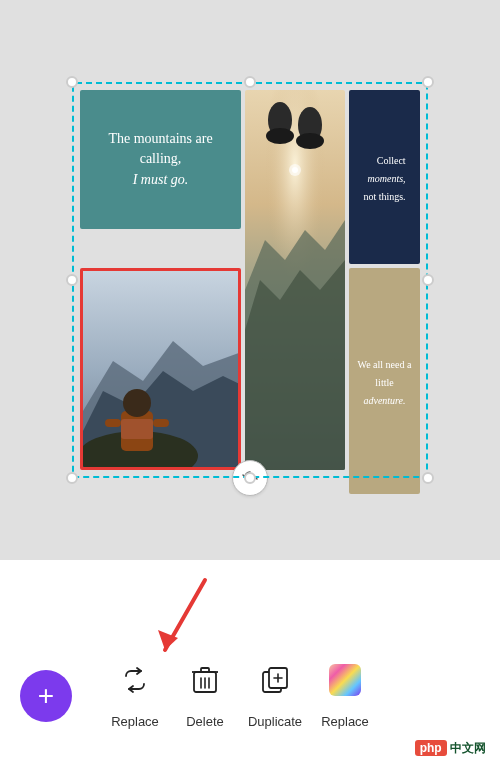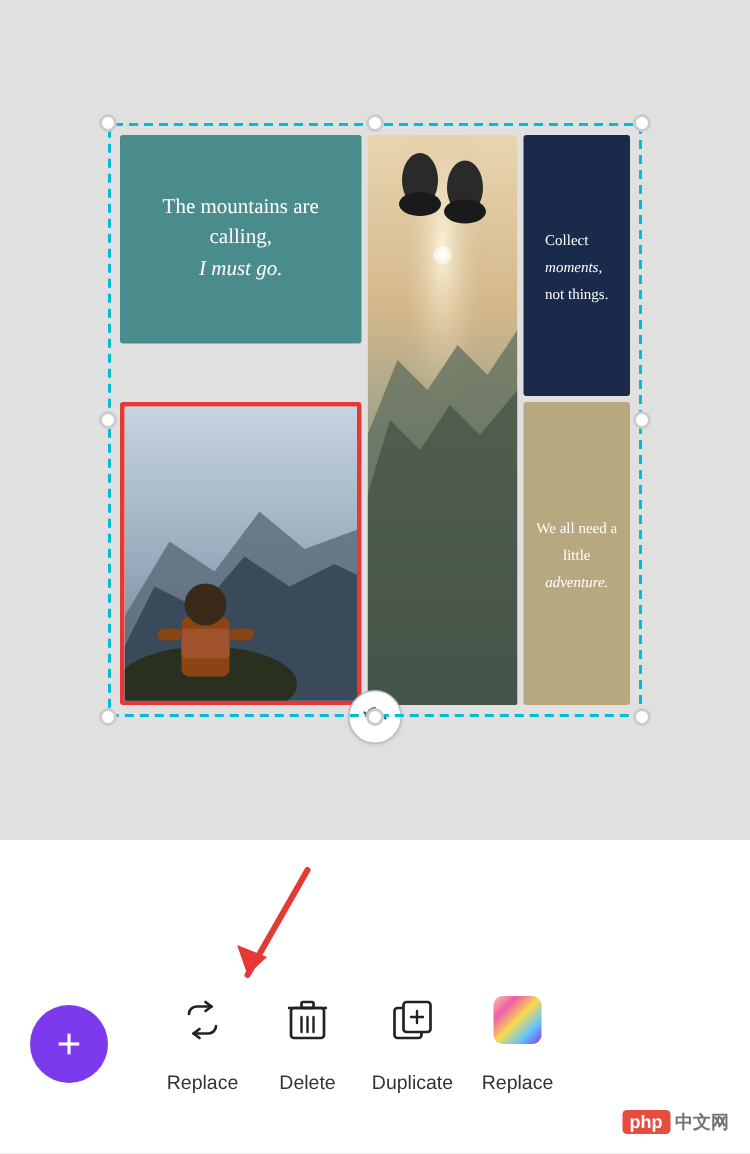--- a/index.html
+++ b/index.html
@@ -177,21 +177,21 @@
       font-weight: bold;
     }
     .watermark .php {
       background: #e74c3c;
       color: white;
       padding: 1px 5px;
       border-radius: 3px;
       margin-top: 35px;
     }
     .watermark .site {
-      color: #737373;
+      color: #14532d;
     }
 
     
     .collage-grid-abs {
       width: 340px;
       height: 380px;
       position: relative;
     }
     .cell-abs {
       position: absolute;
@@ -252,21 +252,21 @@
 
           <ellipse cx="35" cy="46" rx="14" ry="8" fill="#1a1a1a"></ellipse>
           <ellipse cx="65" cy="51" rx="14" ry="8" fill="#1a1a1a"></ellipse>
 
           <circle cx="50" cy="80" r="6" fill="white" opacity="0.6"></circle>
           <circle cx="50" cy="80" r="3" fill="white" opacity="0.9"></circle>
         </svg>
       </div>
 
       <div class="cell-abs" style="left:269px; top:0; width:71px; height:174px; background:#1a2a4a; display:flex; align-items:center; justify-content:center;">
-        <div style="text-align:left; color:white; padding:6px;">
+        <div style="text-align:right; color:white; padding:6px;">
           <span style="font-size:10px; line-height:1.5; font-family:Georgia,serif;">Collect<br><em>moments,</em><br>not things.</span>
         </div>
       </div>
 
       <div class="cell-abs" style="left:0; top:178px; width:161px; height:202px; border:3px solid #e53935; overflow:hidden;">
         
         <svg width="161" height="202" viewBox="0 0 161 202" xmlns="http://www.w3.org/2000/svg">
           <defs>
             <linearGradient id="skyG2" x1="0" y1="0" x2="0" y2="1">
               <stop offset="0%" stop-color="#c8d4e0"></stop>
@@ -285,21 +285,21 @@
 
           <circle cx="54" cy="132" r="14" fill="#3a2a1a"></circle>
 
           <rect x="38" y="148" width="32" height="20" rx="3" fill="#a0522d"></rect>
 
           <rect x="22" y="148" width="16" height="8" rx="4" fill="#8b4513"></rect>
           <rect x="70" y="148" width="16" height="8" rx="4" fill="#8b4513"></rect>
         </svg>
       </div>
 
-      <div class="cell-abs" style="left:269px; top:178px; width:71px; height:202px; background:#b8a880; display:flex; align-items:center; justify-content:flex-start;">
+      <div class="cell-abs" style="left:269px; top:178px; width:71px; height:226px; background:#b8a880; display:flex; align-items:center; justify-content:flex-start;">
         <div style="text-align:center; color:white; padding:6px;">
           <span style="font-size:10px; line-height:1.5; font-family:Georgia,serif;">We all need a little <em>adventure.</em></span>
         </div>
       </div>
 
     </div>
 
   </div>
 
   <div class="refresh-icon-wrapper" style="position:absolute; bottom:60px; left:50%; transform:translateX(-50%);">

